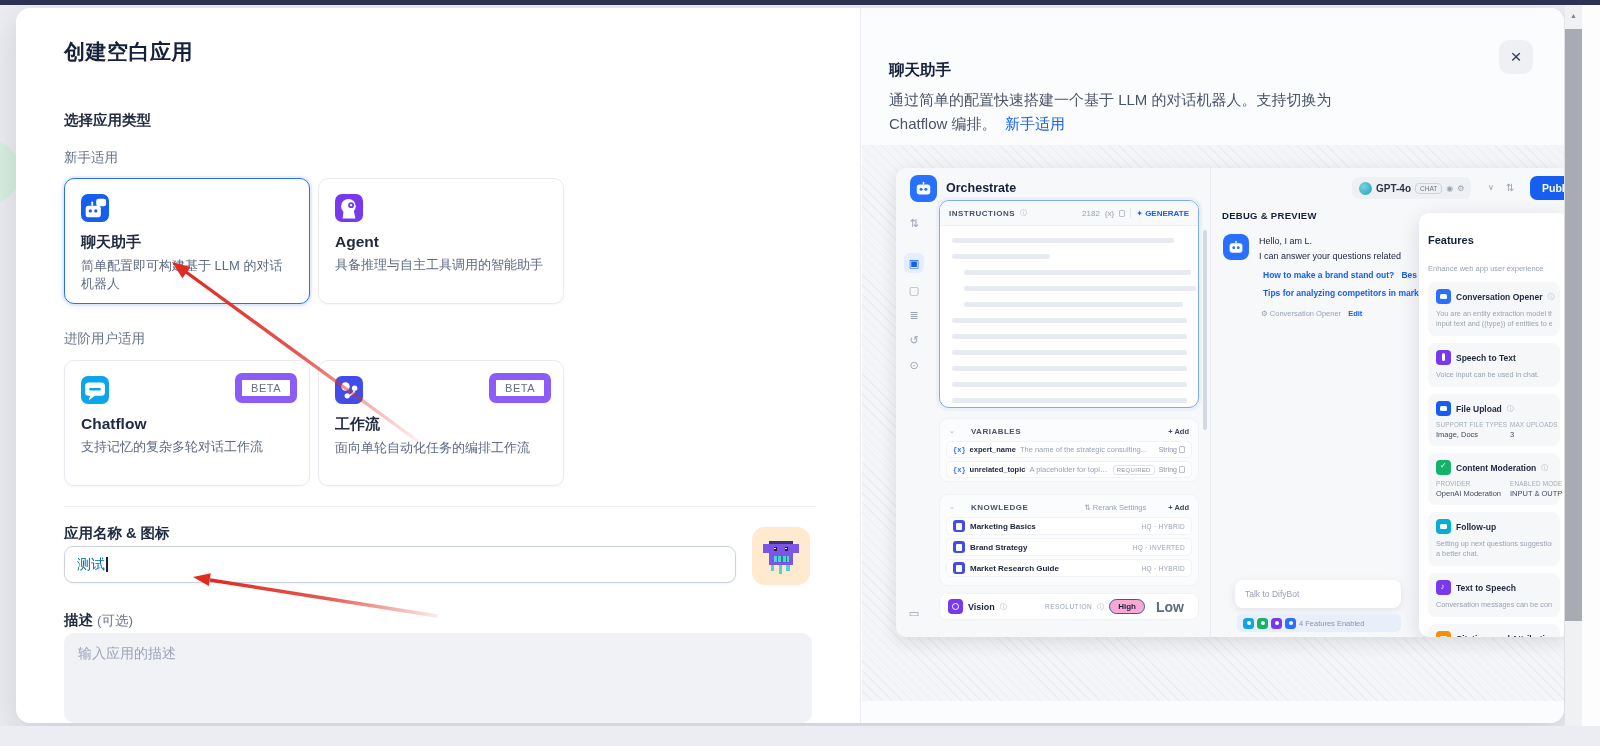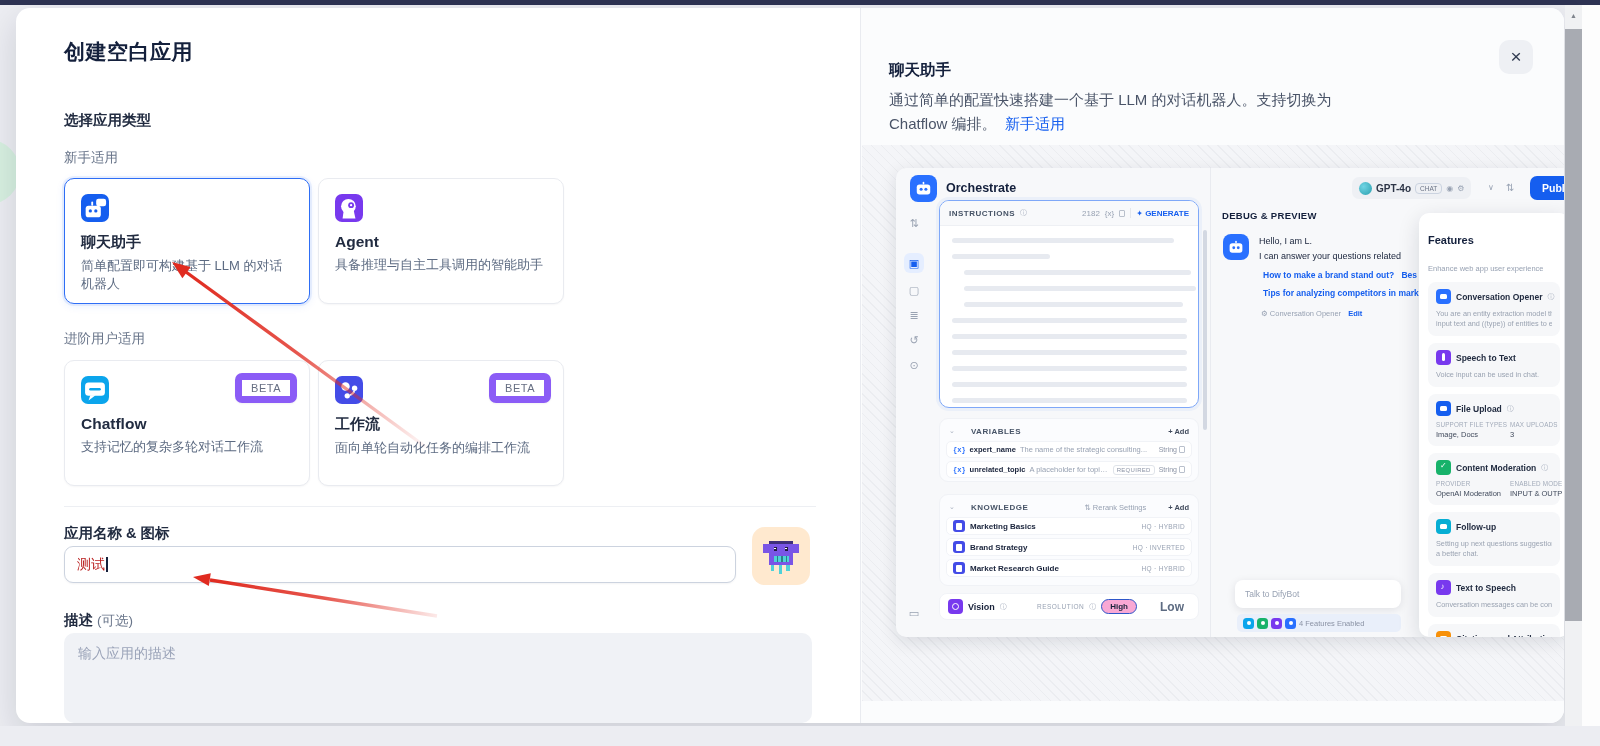--- a/index.html
+++ b/index.html
@@ -32,21 +32,21 @@
   .cn{margin-top:11px;font-size:15px;font-weight:bold;color:#222c41}
   .cn.en{font-size:15.5px}
   .cd{margin-top:5px;font-size:13px;color:#5d6b82;line-height:1.42}
   .beta{position:absolute;right:12px;top:12px;border:7px solid #8b5cf6;border-radius:7px;background:#fff;
     padding:2px 9px;font-size:11px;color:#676f83;letter-spacing:.5px;box-shadow:0 1px 2px rgba(16,24,40,.05)}
 
   .divider{left:48px;top:498px;width:752px;height:1px;background:#edeff3}
   .fld-label{font-size:14.5px;font-weight:bold;color:#222c41}
   .opt{font-weight:normal;color:#69758a;font-size:13.5px}
   .name-input{left:48px;top:538px;width:672px;height:37px;border:1px solid #ccd3df;border-radius:9px;background:#fff;
-    box-shadow:0 1px 2px rgba(16,24,40,.05);font-size:14px;color:#b91c1c;line-height:35px;padding:0 12px}
+    box-shadow:0 1px 2px rgba(16,24,40,.05);font-size:14px;color:#0369a1;line-height:35px;padding:0 12px}
   .caret{display:inline-block;width:1.5px;height:15px;background:#15203c;margin-left:1px;vertical-align:-3px}
   .app-icon{left:736px;top:519px;width:58px;height:58px;border-radius:13px;background:#ffe9cf;
     display:flex;align-items:center;justify-content:center;cursor:pointer}
   .desc-area{left:48px;top:625px;width:748px;height:90px;background:#f0f2f6;border-radius:10px;
     padding:12px 14px;font-size:14px;color:#9aa3b8}
 
   
   .rpanel{left:844px;top:0;width:704px;height:715px;background:#fbfcfd;border-left:1px solid #e9ebf0;overflow:hidden}
   .r-title{left:28px;top:52px;font-size:15.5px;font-weight:bold;color:#14203c}
   .r-desc{left:28px;top:80px;font-size:15px;color:#4a5468;line-height:24px;width:460px}
@@ -102,21 +102,21 @@
   .knm{font-size:8px;font-weight:bold;color:#19233b;flex:1}
   .ktag{font-size:6.5px;color:#98a2b3;letter-spacing:.3px}
 
   .pvision{left:43px;top:425px;width:260px;height:27px;background:#fff;border:1px solid #f1f3f7;border-radius:8px;
     display:flex;align-items:center;gap:5px;padding:0 8px}
   .vic{width:15px;height:15px;background:#7839ee;border-radius:4px;position:relative}
   .vic::after{content:"";position:absolute;left:4px;top:4px;width:5px;height:5px;border:1.5px solid #fff;border-radius:50%}
   .vlabel{font-size:9px;font-weight:bold;color:#19233b}
   .res{font-size:6.5px;color:#98a2b3;letter-spacing:.5px}
   .hi{border:1.2px solid #2e56c9;border-radius:9px;background:#f9a8d4;padding:2px 8px;font-size:8px;font-weight:bold;color:#19233b}
-  .lo{font-size:12px;font-weight:bold;color:#5d6b82;margin-left:12px;padding:2px 6px}
+  .lo{font-size:14px;font-weight:bold;color:#5d6b82;margin-left:0;padding:2px 6px}
   .pscroll{left:307px;top:62px;width:4px;height:200px;background:#d3d8e2;border-radius:2px}
 
   .pdebug{left:314px;top:0;width:210px;height:469px;border-left:1px solid #e9ebf0}
   .pd-h{position:absolute;left:11px;top:42px;font-size:9.5px;font-weight:bold;color:#14203c;letter-spacing:.3px}
   .pd-txt{font-size:9px;color:#19233b;white-space:nowrap}
   .pd-q{position:absolute;font-size:8.5px;font-weight:bold;color:#155eef;white-space:nowrap}
   .pd-op{position:absolute;left:50px;top:141px;font-size:7.5px;color:#98a2b3;white-space:nowrap}
   .pd-edit{color:#155eef;font-weight:bold;margin-left:7px}
   .pd-input{position:absolute;left:24px;top:412px;width:166px;height:28px;background:#fff;border-radius:8px;
     box-shadow:0 2px 8px rgba(16,24,40,.10);font-size:8.5px;color:#98a2b3;line-height:28px;padding:0 10px}

